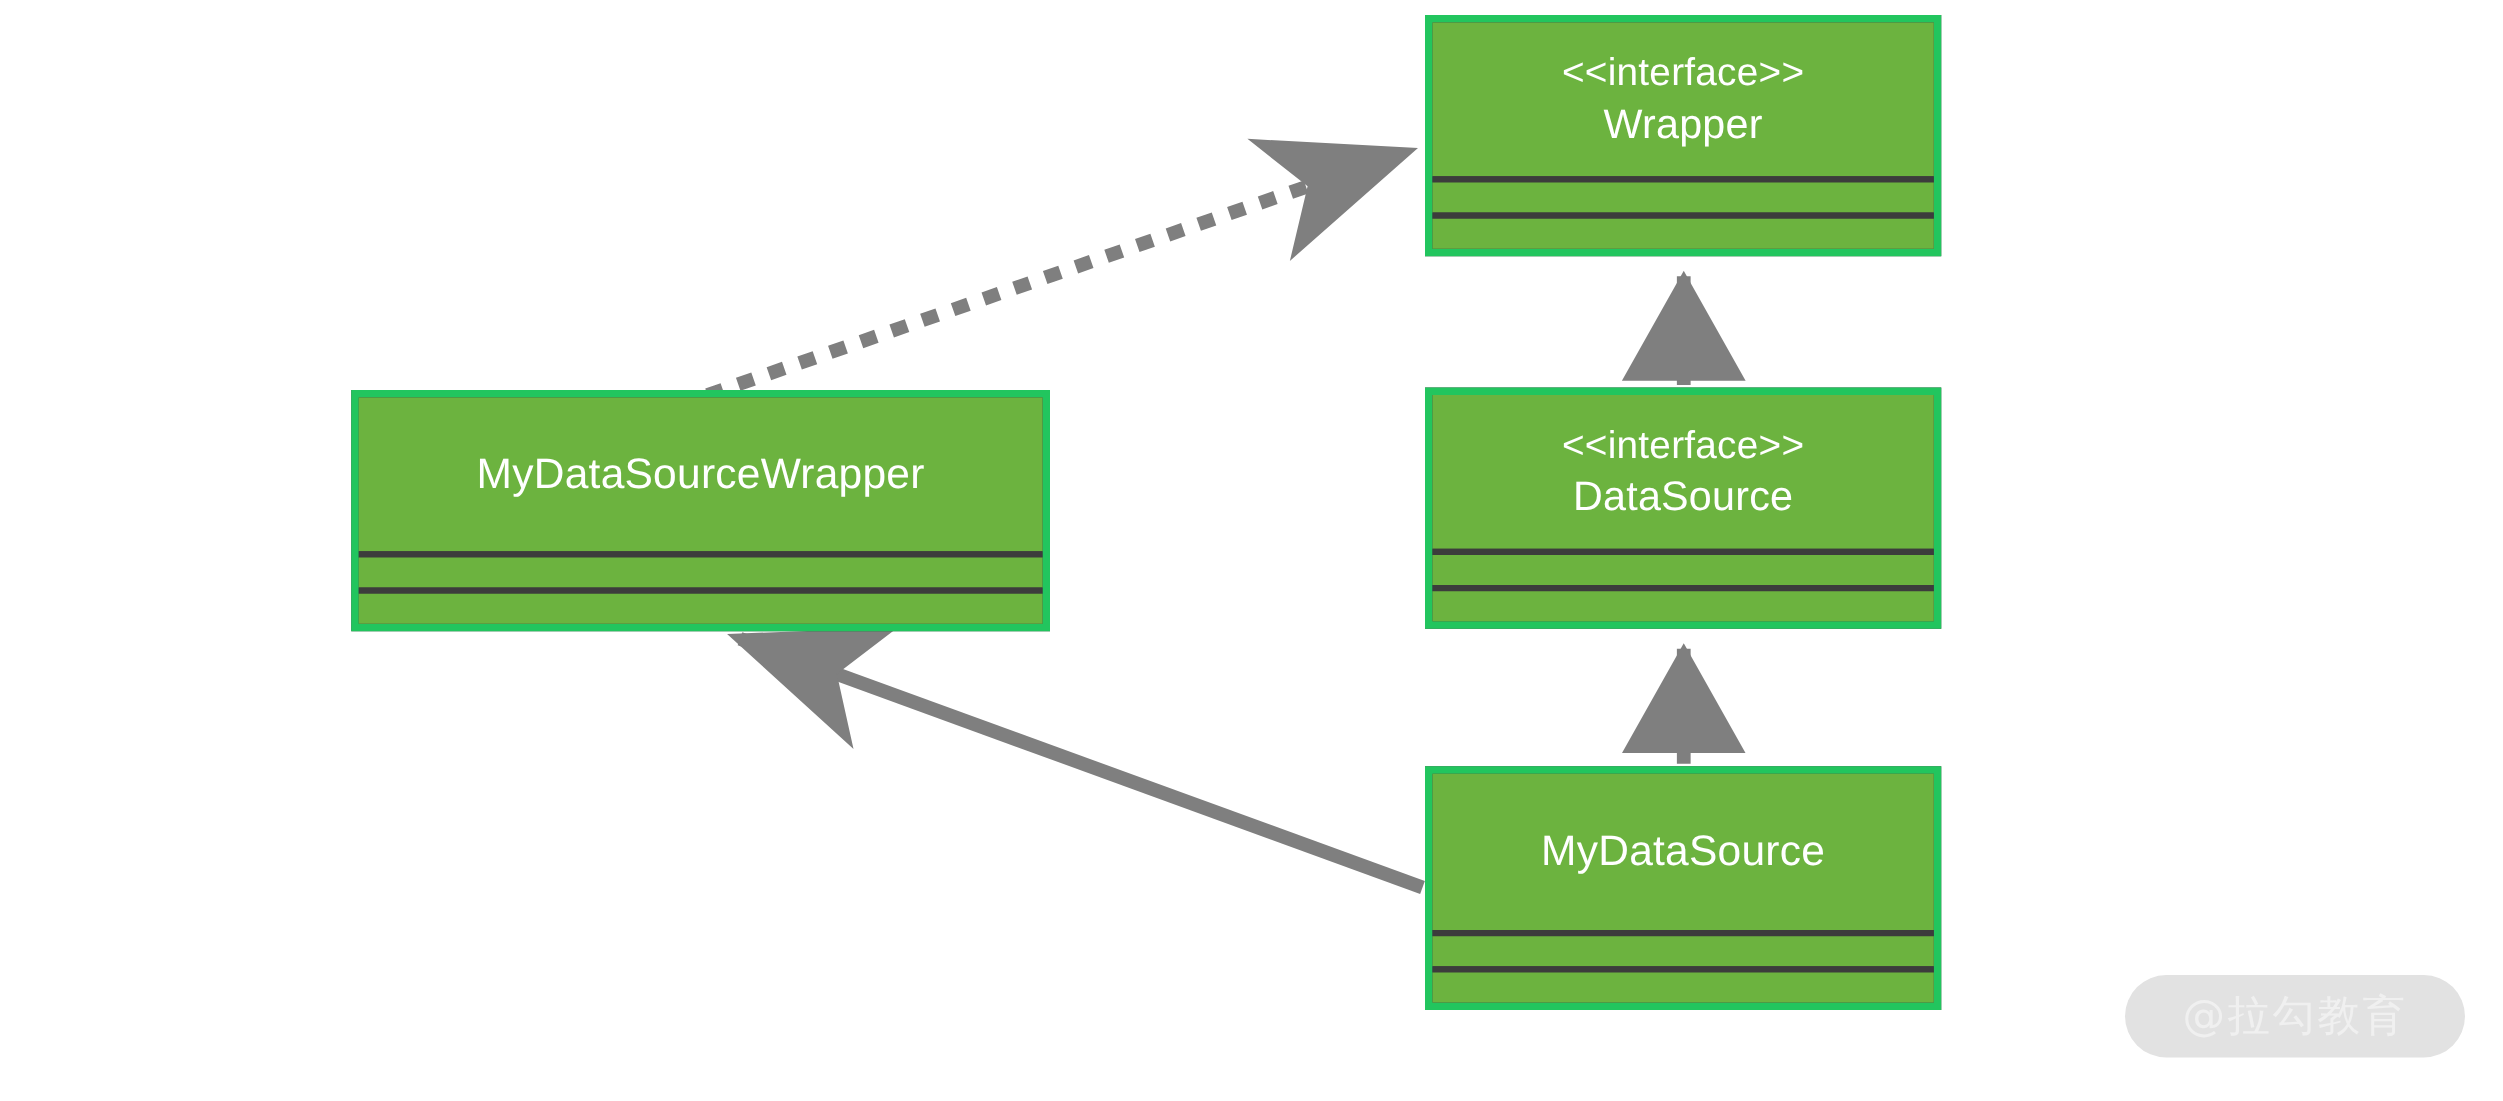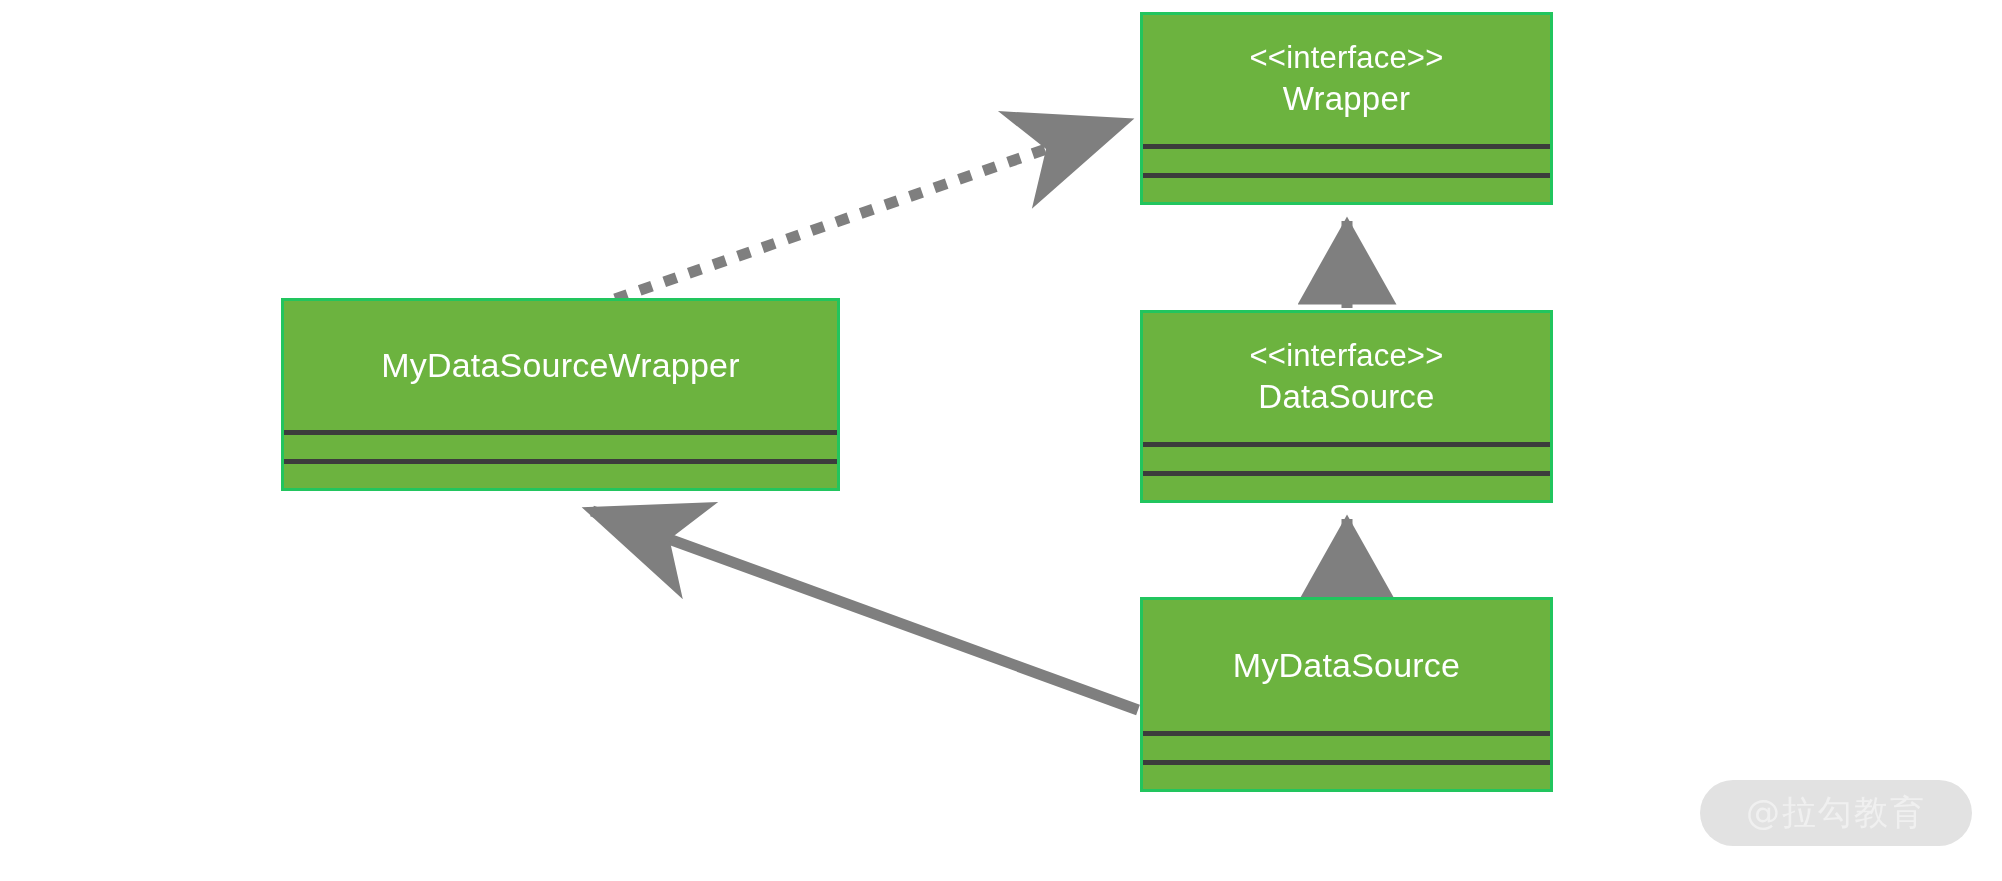--- a/index.html
+++ b/index.html
@@ -22,21 +22,21 @@
     left: 0;
     top: 0;
     width: 2002px;
     height: 881px;
     pointer-events: none;
   }
   .uml-class {
     position: absolute;
     box-sizing: border-box;
     background: #3c3c3c;
-    border: 3px solid #22c55e;
+    border: 6px solid #22c55e;
     display: flex;
     flex-direction: column;
     z-index: 2;
   }
   .uml-name-compartment {
     background: #6cb33f;
     flex: 1 1 auto;
     display: flex;
     flex-direction: column;
     align-items: center;
@@ -123,42 +123,42 @@
     <div class="uml-name-compartment">
       <div class="stereotype">&lt;&lt;interface&gt;&gt;</div>
       <div class="class-title">Wrapper</div>
     </div>
     <div class="uml-compartment-gap"></div>
     <div class="uml-attr-compartment"></div>
     <div class="uml-compartment-gap"></div>
     <div class="uml-oper-compartment"></div>
   </div>
 
-  <div class="uml-class" style="left:281px; top:298px; width:559px; height:193px;">
+  <div class="uml-class" style="left:281px; top:312px; width:559px; height:193px;">
     <div class="uml-name-compartment">
       <div class="class-title solo">MyDataSourceWrapper</div>
     </div>
     <div class="uml-compartment-gap"></div>
     <div class="uml-attr-compartment"></div>
     <div class="uml-compartment-gap"></div>
     <div class="uml-oper-compartment"></div>
   </div>
 
   <div class="uml-class" style="left:1140px; top:310px; width:413px; height:193px;">
     <div class="uml-name-compartment">
       <div class="stereotype">&lt;&lt;interface&gt;&gt;</div>
       <div class="class-title">DataSource</div>
     </div>
     <div class="uml-compartment-gap"></div>
     <div class="uml-attr-compartment"></div>
     <div class="uml-compartment-gap"></div>
     <div class="uml-oper-compartment"></div>
   </div>
 
-  <div class="uml-class" style="left:1140px; top:597px; width:413px; height:195px;">
+  <div class="uml-class" style="left:1140px; top:613px; width:413px; height:195px;">
     <div class="uml-name-compartment">
       <div class="class-title solo">MyDataSource</div>
     </div>
     <div class="uml-compartment-gap"></div>
     <div class="uml-attr-compartment"></div>
     <div class="uml-compartment-gap"></div>
     <div class="uml-oper-compartment"></div>
   </div>
 
   <div class="watermark">

